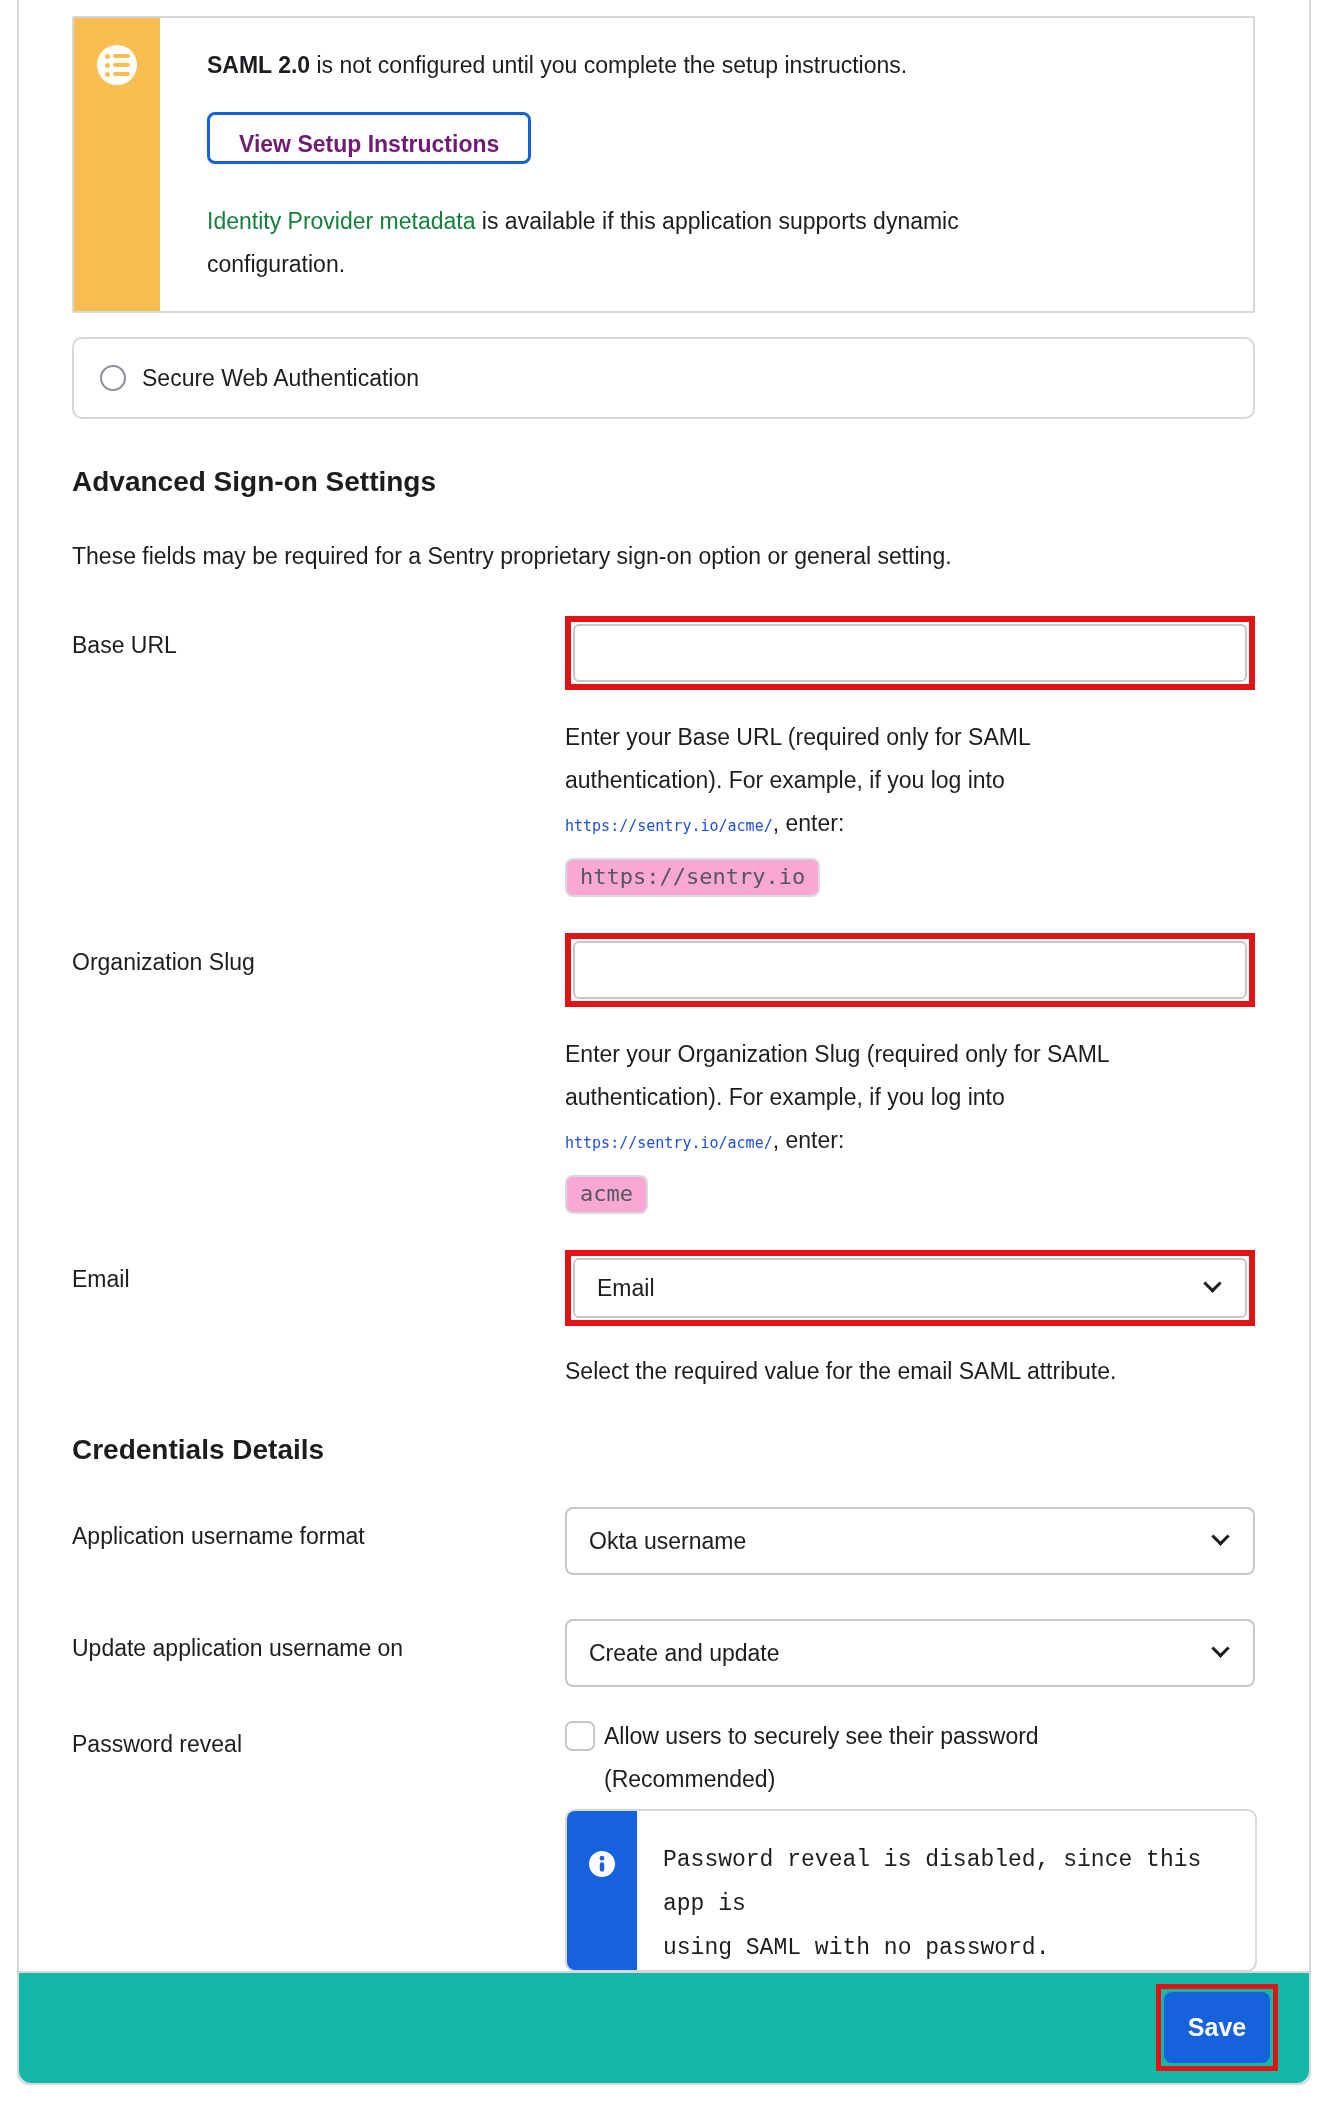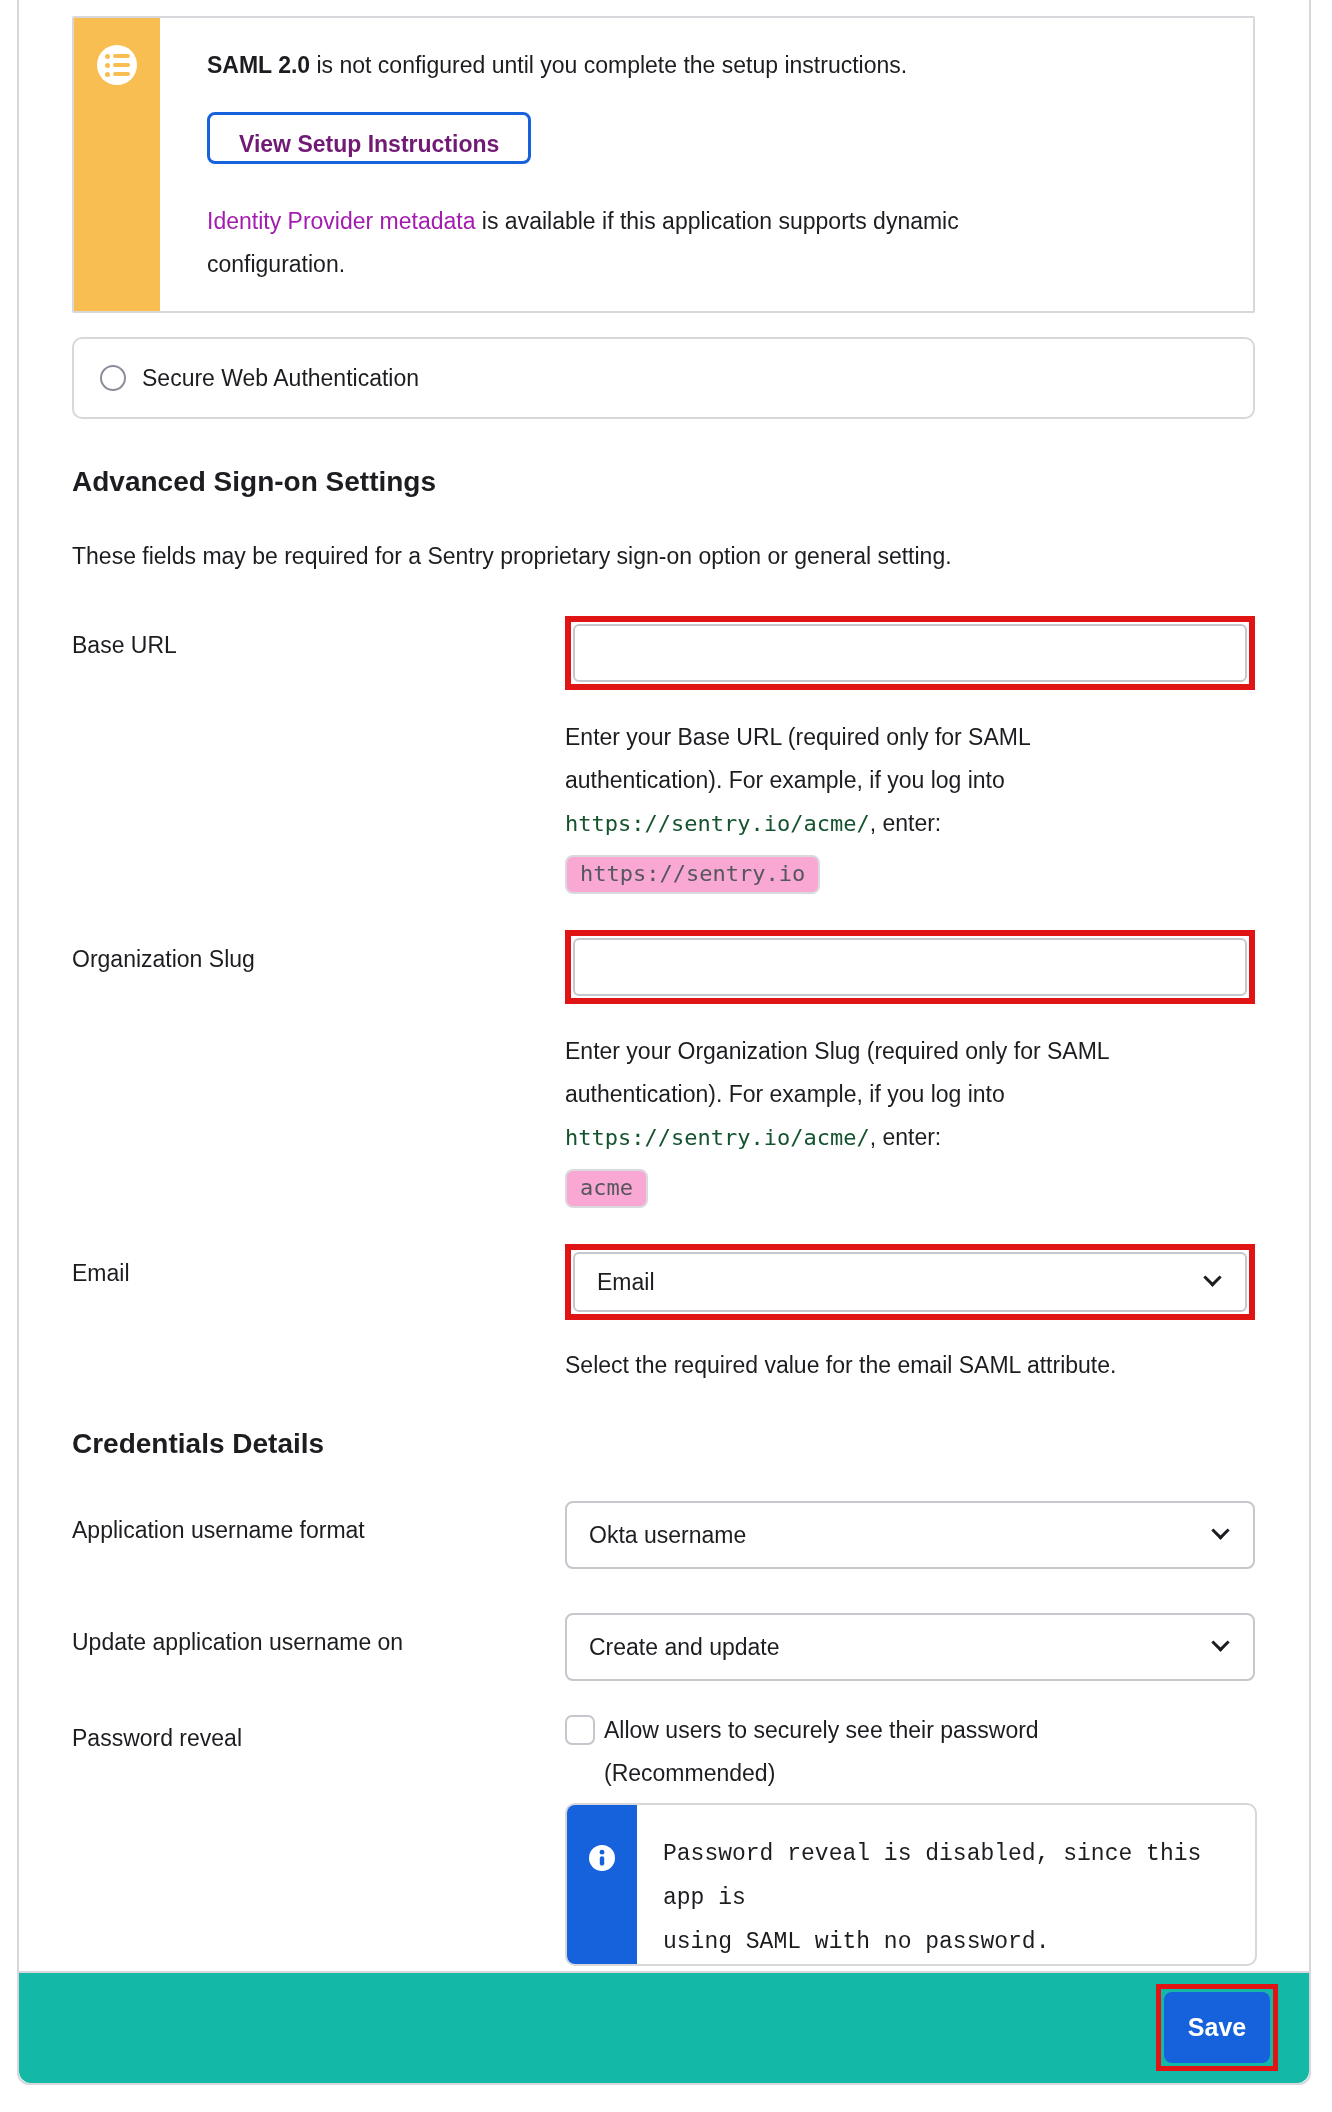--- a/index.html
+++ b/index.html
@@ -31,21 +31,21 @@
   .list-bar { width:17px; height:4px; border-radius:2px; background:#f8be52; }
   .banner-body { padding:30px 40px 0 47px; }
   .banner-title { margin:0; font-size:23px; line-height:34px; max-width:980px; }
   .btn-outline {
     display:inline-block; margin-top:30px; padding:0 29px; height:52px; line-height:58px;
     background:#fff; border:3px solid #1662dd; border-radius:8px;
     color:#701a75; font-weight:bold; font-size:23px; cursor:pointer;
     font-family:"Liberation Sans", sans-serif;
   }
   .banner-meta { margin:36px 0 0 0; font-size:23px; line-height:43px; max-width:920px; }
-  a.link { color:#a21caf; text-decoration:none; cursor:pointer; }
+  a.link { color:#15803d; text-decoration:none; cursor:pointer; }
 
   
   .swa-box {
     margin-top:24px; height:82px; border:2px solid #d7d7dc; border-radius:10px;
     display:flex; align-items:center; padding-left:26px; gap:16px; background:#fff;
   }
   .radio {
     width:26px; height:26px; border:2px solid #8d8d99; border-radius:50%;
     background:#fff; flex:0 0 auto; cursor:pointer;
   }
@@ -77,21 +77,21 @@
     font-size:23px; cursor:pointer;
   }
   .select.in-annotation { height:60px; border-radius:6px; }
   .chev {
     position:absolute; right:26px; top:50%;
     width:13px; height:13px; margin-top:-11px;
     border-right:3px solid #1d1d21; border-bottom:3px solid #1d1d21;
     transform:rotate(45deg);
   }
   .help { margin:26px 0 0 0; font-size:23px; line-height:43px; }
-  .mono { font-family:"DejaVu Sans Mono", monospace; font-size:22px; color:#14532d; }
+  .mono { font-family:"DejaVu Sans Mono", monospace; font-size:15px; color:#1d4ed8; }
   .chip {
     display:inline-block; margin-top:10px; padding:4px 13px 6px 13px;
     background:#f9a8d4; border:2px solid #d9d9de; border-radius:8px;
     font-family:"DejaVu Sans Mono", monospace; font-size:22px; color:#56565e;text-align:center;
   }
 
   
   .check-wrap { display:flex; gap:9px; align-items:flex-start; }
   .checkbox {
     width:30px; height:30px; margin-top:6px; border:2px solid #c6c6cd; border-radius:7px;

